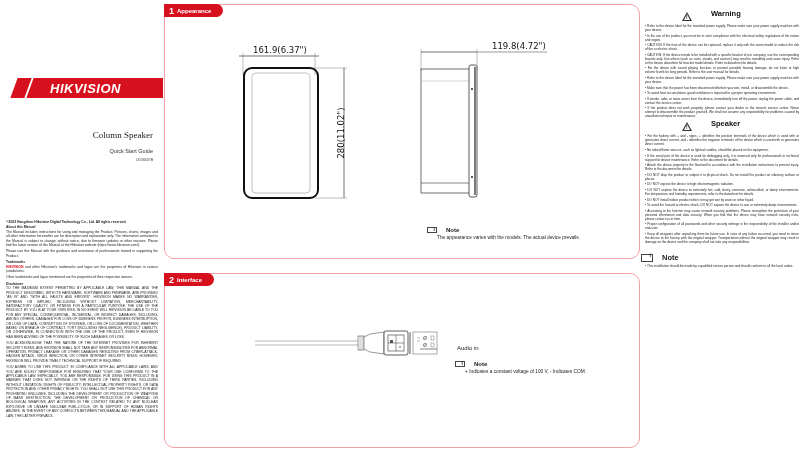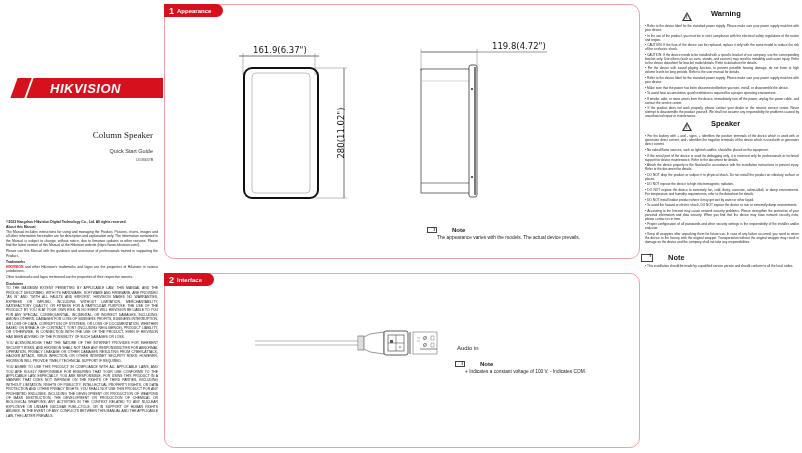--- a/index.html
+++ b/index.html
@@ -29,21 +29,21 @@
   .section-tab { position: absolute; left: -1px; top: -1px; height: 13px; padding: 0 12px 0 5px; background: #d7101e; color: #fff; border-radius: 0 7px 7px 0; display: flex; align-items: center; gap: 3px; font-family: "Liberation Sans", sans-serif; font-weight: bold; }
   .section-tab .num { font-size: 9px; }
   .section-tab .label { font-size: 6px; }
 
   .sec-appearance { left: 164px; top: 4px; width: 476px; height: 255px; }
   .sec-interface { left: 164px; top: 273px; width: 476px; height: 175px; }
 
   .dim-label { position: absolute; font-family: "DejaVu Sans", sans-serif; font-size: 8.5px; color: #111; }
 
   .note-block { position: absolute; font-family: "Liberation Sans", sans-serif; }
-  .note-head { display: flex; align-items: center; gap: 15px; font-weight: bold; font-size: 6px; color: #222; }
+  .note-head { display: flex; align-items: center; gap: 9px; font-weight: bold; font-size: 6px; color: #222; }
   .note-icon { width: 10px; height: 6px; border: 0.8px solid #444; position: relative; }
   .note-icon::after { content: "i"; position: absolute; right: 1px; top: -2px; font-size: 5px; font-weight: bold; }
   .note-text { font-size: 4.8px; color: #222; margin-left: 10px; margin-top: 2px; }
 
   .audio-label { position: absolute; left: 292px; top: 71px; font-family: "Liberation Sans", sans-serif; font-size: 6px; color: #222; }
 
   
   .safety { position: absolute; left: 641px; top: 10px; width: 158px; font-family: "Liberation Sans", sans-serif; font-size: 3.2px; line-height: 4.0px; color: #222; }
   .safety .block-head { display: flex; align-items: flex-start; gap: 19px; font-weight: bold; font-size: 7.5px; color: #111; margin: 2px 0 3px 0; padding-left: 41px; }
   .warn-tri { width: 0; height: 0; border-left: 5px solid transparent; border-right: 5px solid transparent; border-bottom: 9px solid #333; position: relative; }

